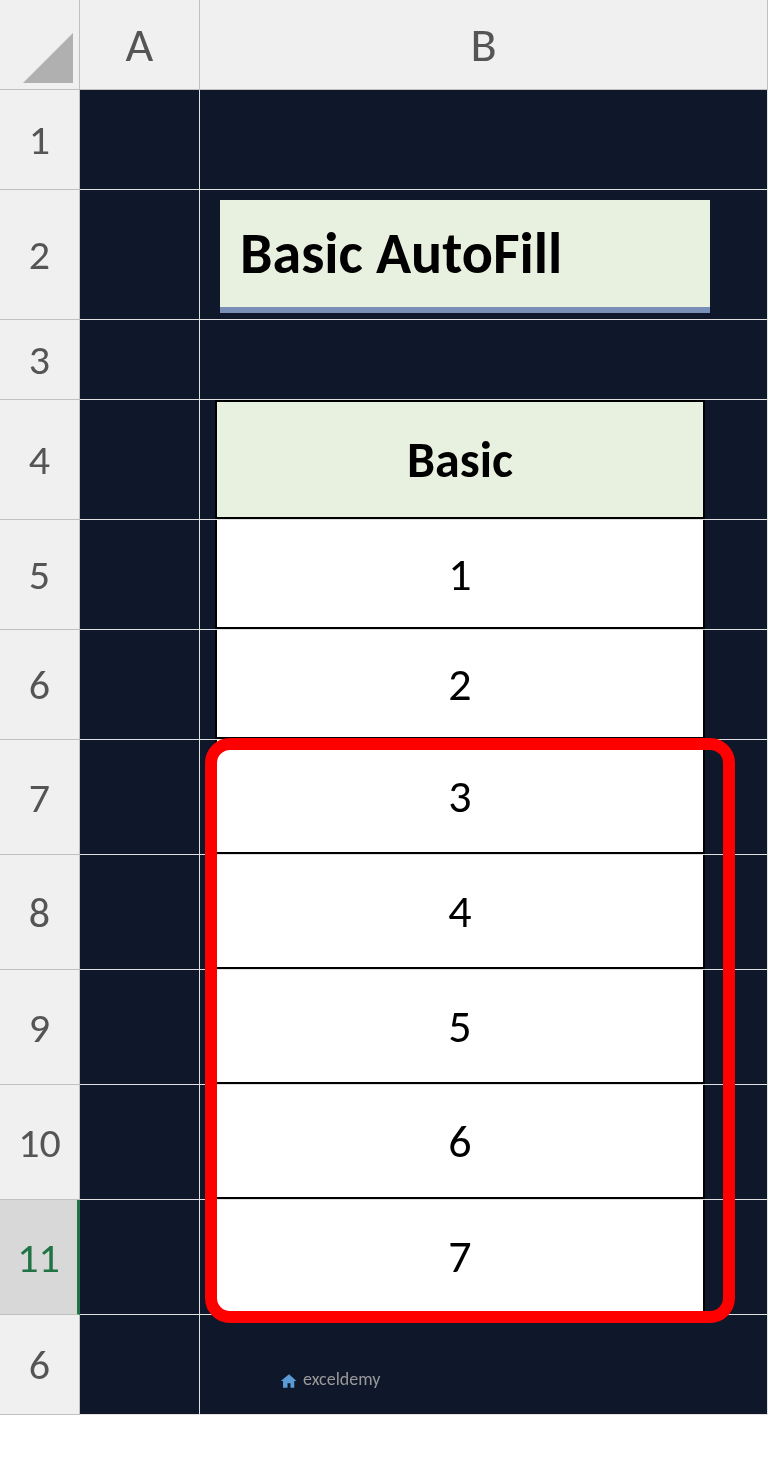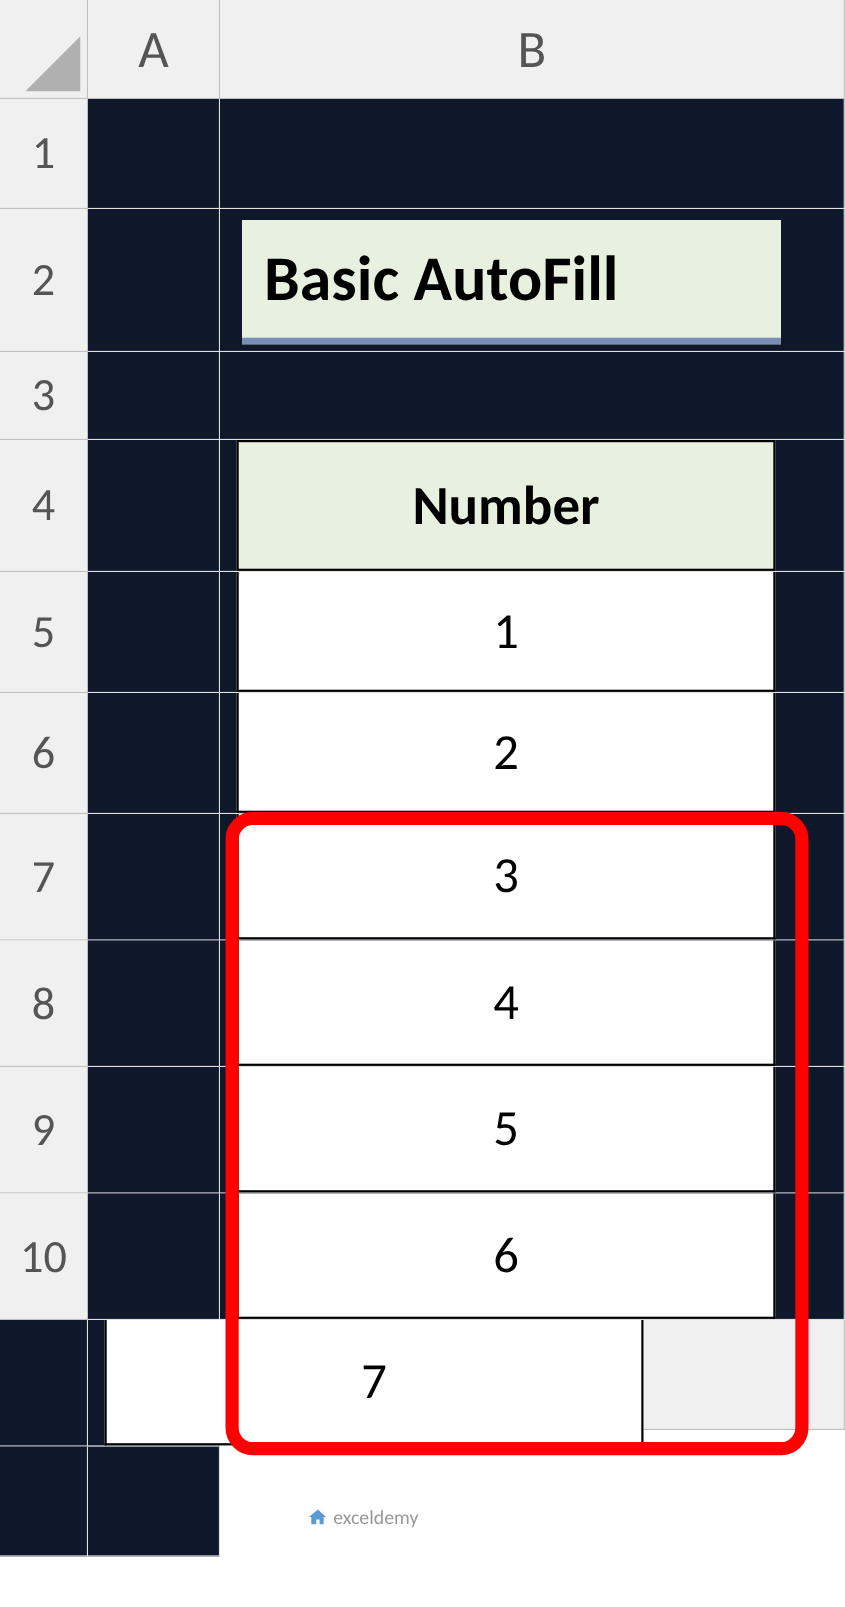--- a/index.html
+++ b/index.html
@@ -179,21 +179,21 @@
     <div class="title-box">Basic AutoFill</div>
   </div>
 
   <div class="row-header row-3">3</div>
   <div class="cell row-3"></div>
   <div class="cell row-3"></div>
 
   <div class="row-header row-4">4</div>
   <div class="cell row-4"></div>
   <div class="cell row-4 data-cell">
-    <div class="table-header">Number</div>
+    <div class="table-header">Basic</div>
   </div>
 
   <div class="row-header row-5">5</div>
   <div class="cell row-5"></div>
   <div class="cell row-5 data-cell">
     <div class="table-cell">1</div>
   </div>
 
   <div class="row-header row-6">6</div>
   <div class="cell row-6"></div>
@@ -218,30 +218,31 @@
   <div class="cell row-9 data-cell">
     <div class="table-cell">5</div>
   </div>
 
   <div class="row-header row-10">10</div>
   <div class="cell row-10"></div>
   <div class="cell row-10 data-cell">
     <div class="table-cell">6</div>
   </div>
 
+  <div class="row-header row-11 selected">11</div>
   <div class="cell row-11"></div>
   <div class="cell row-11 data-cell">
     <div class="table-cell">7</div>
   </div>
 
   <div class="row-header row-12">6</div>
   <div class="cell row-12"></div>
   <div class="cell row-12"></div>
 </div>
 
 <div class="red-highlight" style="left: 205px; top: 738px; width: 530px; height: 585px;"></div>
 
-<div class="watermark" style="left: 280px; top: 1368px;">
+<div class="watermark" style="left: 280px; top: 1368px; align-items: flex-end;">
   <svg class="watermark-icon" viewBox="0 0 24 24" fill="#5b9bd5">
     <path d="M12 3l10 9h-3v9h-5v-6h-4v6H4v-9H1l11-9z"></path>
   </svg>
   <span>exceldemy</span>
 </div>
 
 </body></html>

